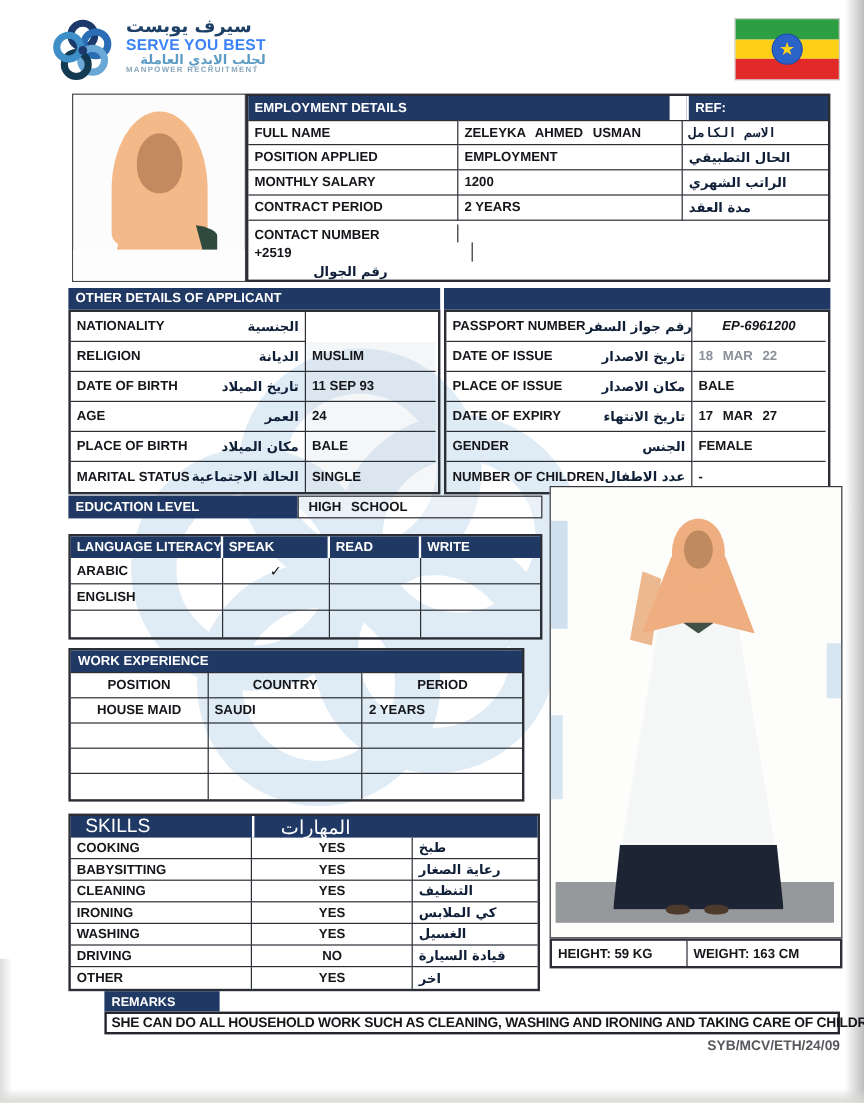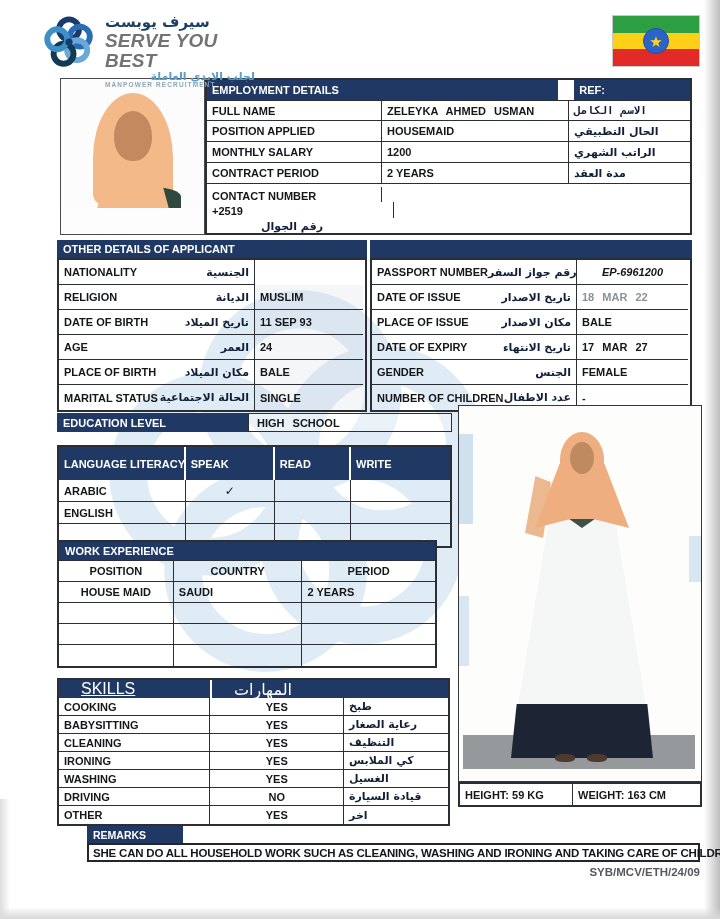--- a/index.html
+++ b/index.html
@@ -24,21 +24,21 @@
 
   .abs { position:absolute; }
   .navy { background:#1f3864; color:#fff; }
   .arab { font-family:"DejaVu Sans",sans-serif; direction:rtl; }
 
   
   .logo-wrap { left:40px; top:13px; width:215px; height:62px; display:flex; z-index:2; }
   .logo-icon { width:58px; height:58px; flex:0 0 58px; }
   .logo-text { padding-left:7px; padding-top:2px; line-height:1.05; }
   .logo-ar-name { font-size:15px; font-weight:bold; color:#1c3f66; text-align:left; }
-  .logo-name { font-size:19px; font-weight:bold; color:#737373; letter-spacing:.2px;font-style:italic; }
+  .logo-name { font-size:13px; font-weight:bold; color:#3b82f6; letter-spacing:.2px; }
   .logo-ar-tag { font-size:11px; color:#5d9cc4; font-weight:bold; }
   .logo-tag { font-size:6.5px; color:#8aa7bd; letter-spacing:1.1px; font-weight:bold; }
 
   .flag { left:612px; top:15px; width:88px; height:52px; border:1px solid #c9c9c9; z-index:2; }
   .flag .stripe { width:100%; height:33.33%; }
   .flag .emblem { position:absolute; left:50%; top:50%; transform:translate(-50%,-50%);
     width:26px; height:26px; border-radius:50%; background:#2b63c9;
     display:flex; align-items:center; justify-content:center;
     color:#ffd21c; font-size:15px; line-height:1; border:1px solid #1d4fae; }
 
@@ -93,21 +93,21 @@
   .lc .ar { font-size:11px; font-weight:bold; color:#101f38; }
 
   
   .edu { left:57px; top:413px; height:19px; display:flex; z-index:1; }
   .edu-label { width:191px; font-size:11px; }
   .edu-val { width:204px; border:1.5px solid #2b2e35; background:rgba(255,255,255,.35);
     font-size:11px; font-weight:bold; display:flex; align-items:center; padding:0 8px; }
 
   
   .lang { left:57px; top:445px; width:395px; z-index:1; }
-  .lang .h { height:33px; }
+  .lang .h { height:18px; }
   .lang .h .cell { background:#1f3864; color:#fff; border-right:2px solid #fff; }
   .lang .h .cell:last-child { border-right:none; }
   .lang .c1 { width:128px; }
   .lang .c2 { width:90px; }
   .lang .c3 { width:77px; }
   .lang .c4 { width:100px; }
   .lang-r { height:22px; }
   .lang .ck { justify-content:center; font-size:12px; }
 
   
@@ -116,21 +116,21 @@
   .work .c1 { width:116px; }
   .work .c2 { width:130px; }
   .work .c3 { width:134px; }
   .work .hrow .cell { justify-content:center; height:22px; }
   .work-r { height:21px; }
   .work .pos { justify-content:center; }
 
   
   .skills { left:57px; top:678px; width:393px; z-index:1; }
   .sk-bar { height:18px; display:flex; }
-  .sk-bar .s1 { width:153px; border-right:2px solid #fff; display:flex; align-items:center; padding:0 22px;text-decoration:underline; }
+  .sk-bar .s1 { width:153px; border-right:2px solid #fff; display:flex; align-items:center; padding:0 12px; }
   .sk-bar .s2 { flex:1; display:flex; align-items:center; justify-content:flex-end; padding:0 22px; }
   .skills .c1 { width:153px; }
   .skills .c2 { width:135px; justify-content:center; }
   .skills .c3 { width:105px; justify-content:flex-end; color:#101f38; }
   .sk-r { height:18px; }
 
   
   .photo { left:458px; top:405px; width:244px; height:377px; border:1.5px solid #35373c;
     background:#fdfdfc; z-index:1; overflow:hidden; }
   .ph-patch1 { position:absolute; left:0; top:28px; width:14px; height:90px; background:#cfe0ee; }
@@ -225,21 +225,21 @@
       <div class="cell navy" style="width:362px;">EMPLOYMENT DETAILS</div>
       <div class="cell navy" style="width:121px; border-left:2px solid #fff;margin-left:14px;">REF:</div>
     </div>
     <div class="row emp-r">
       <div class="cell c1 cr cb" style="border-top:1.2px solid #2b2e35;">FULL NAME</div>
       <div class="cell c2 cr cb ws" style="border-top:1.2px solid #2b2e35;">ZELEYKA  AHMED  USMAN</div>
       <div class="cell c3 cb arab" style="border-top:1.2px solid #2b2e35;font-family:Liberation Mono, monospace;">الاسم الكامل</div>
     </div>
     <div class="row emp-r">
       <div class="cell c1 cr cb">POSITION APPLIED</div>
-      <div class="cell c2 cr cb">HOUSEMAID</div>
+      <div class="cell c2 cr cb">EMPLOYMENT</div>
       <div class="cell c3 cb arab">الحال التطبيقي</div>
     </div>
     <div class="row emp-r">
       <div class="cell c1 cr cb">MONTHLY SALARY</div>
       <div class="cell c2 cr cb">1200</div>
       <div class="cell c3 cb arab">الراتب الشهري</div>
     </div>
     <div class="row emp-r">
       <div class="cell c1 cr cb">CONTRACT PERIOD</div>
       <div class="cell c2 cr cb">2 YEARS</div>

